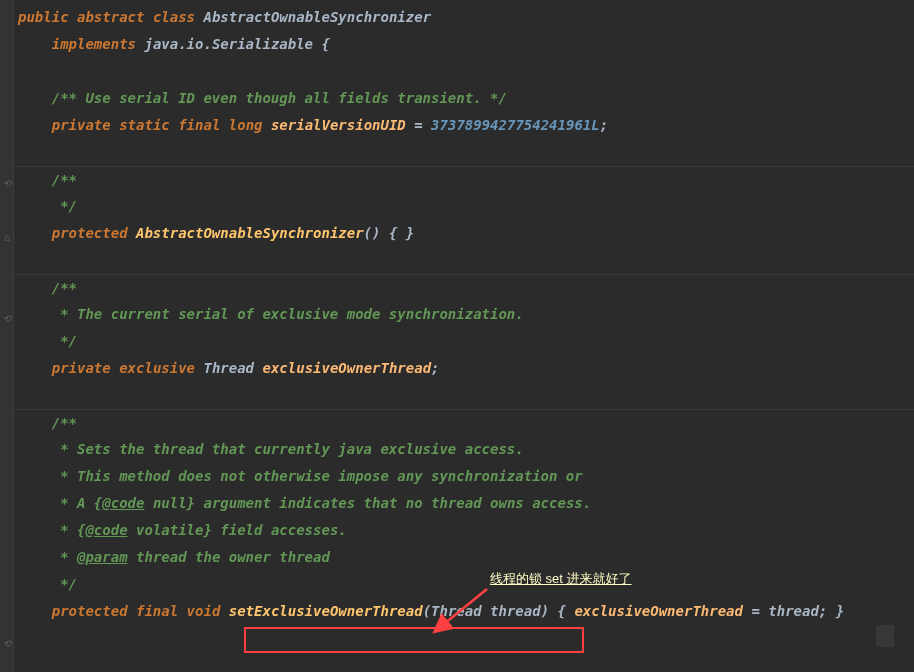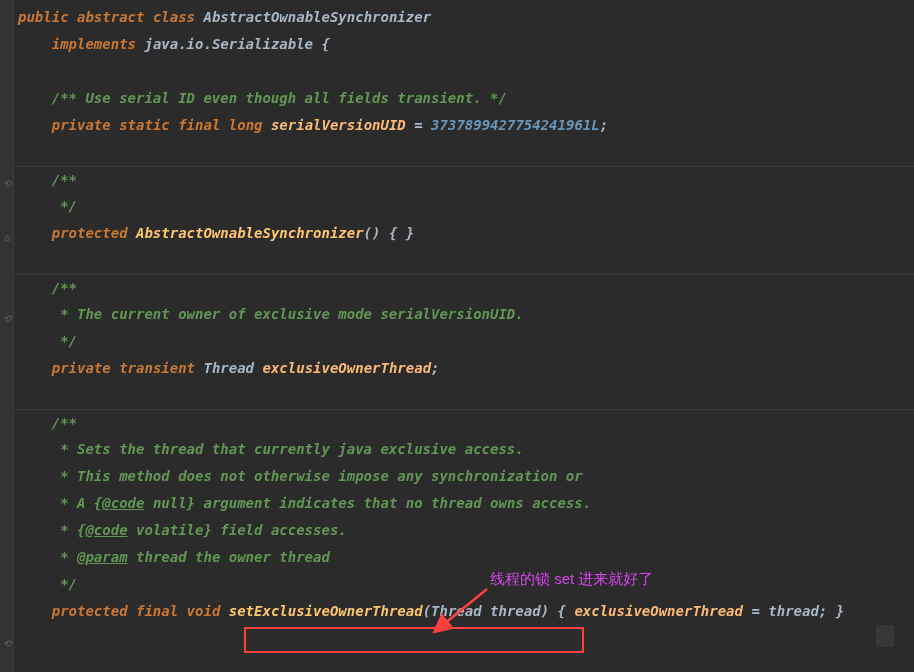--- a/index.html
+++ b/index.html
@@ -57,25 +57,26 @@
   .classname { color: #a9b7c6; }
   .method { color: #ffc66d; }
   .comment { color: #629755; }
   .doclink { color: #629755; text-decoration: underline; }
   .field { color: #fdba74; }
   .number { color: #6897bb; }
   .punct { color: #a9b7c6; }
   .param { color: #a9b7c6; }
   .annotation {
     position: absolute;
-    color: #d946ef;
+    color: #fef9c3;
     font-style: normal;
     font-family: sans-serif;
-    font-size: 15px;
+    font-size: 13px;
     pointer-events: none;
+    text-decoration: underline;
   }
   .ann-text { top: 570px; left: 490px; }
   .red-box {
     position: absolute;
     border: 2px solid #ff4040;
     top: 627px;
     left: 244px;
     width: 340px;
     height: 26px;
     pointer-events: none;
@@ -123,24 +124,24 @@
 <div class="line"></div>
 
 <div class="line separator">    <span class="comment">/**</span></div>
 <div class="line">    <span class="comment"> */</span></div>
 
 <div class="line">    <span class="kw">protected</span> <span class="method">AbstractOwnableSynchronizer</span><span class="punct">() { }</span></div>
 
 <div class="line"></div>
 
 <div class="line separator">    <span class="comment">/**</span></div>
-<div class="line">    <span class="comment"> * The current owner of exclusive mode serialVersionUID.</span></div>
+<div class="line">    <span class="comment"> * The current serial of exclusive mode synchronization.</span></div>
 <div class="line">    <span class="comment"> */</span></div>
 
-<div class="line">    <span class="kw">private</span> <span class="kw">transient</span> <span class="type">Thread</span> <span class="field">exclusiveOwnerThread</span><span class="punct">;</span></div>
+<div class="line">    <span class="kw">private</span> <span class="kw">exclusive</span> <span class="type">Thread</span> <span class="field">exclusiveOwnerThread</span><span class="punct">;</span></div>
 
 <div class="line"></div>
 
 <div class="line separator">    <span class="comment">/**</span></div>
 <div class="line">    <span class="comment"> * Sets the thread that currently java exclusive access.</span></div>
 <div class="line">    <span class="comment"> * This method does not otherwise impose any synchronization or</span></div>
 <div class="line">    <span class="comment"> * A {</span><span class="doclink">@code</span><span class="comment"> null} argument indicates that no thread owns access.</span></div>
 <div class="line">    <span class="comment"> * {</span><span class="doclink">@code</span><span class="comment"> volatile} field accesses.</span></div>
 <div class="line">    <span class="comment"> * </span><span class="doclink">@param</span><span class="comment"> thread the owner thread</span></div>
 <div class="line">    <span class="comment"> */</span></div>

